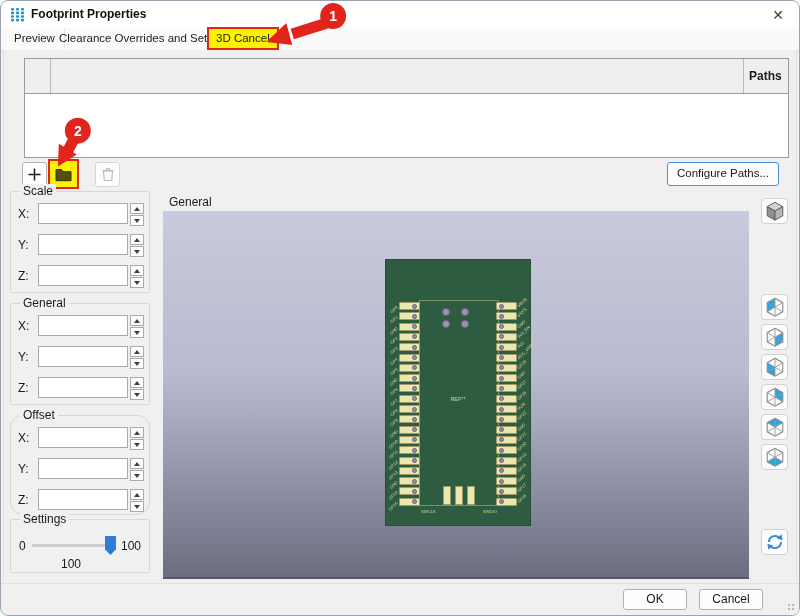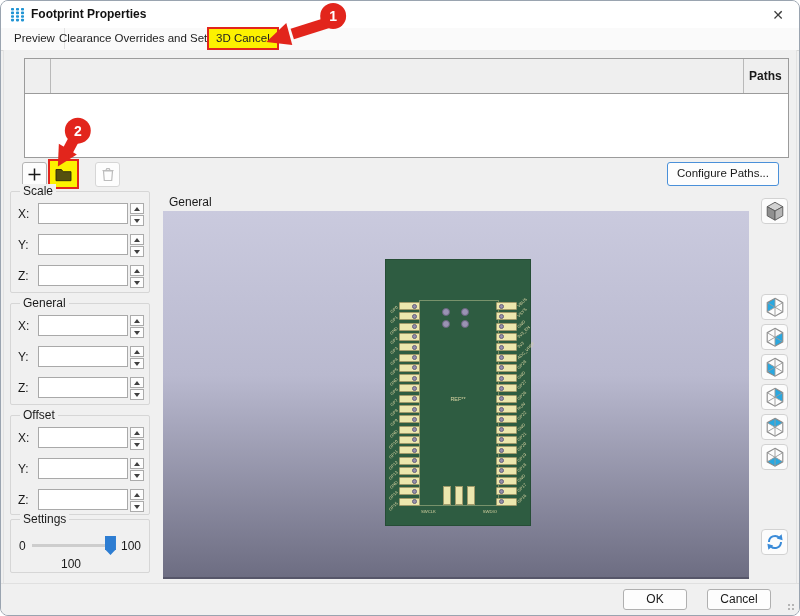--- a/index.html
+++ b/index.html
@@ -43,21 +43,21 @@
     border:2px solid #e2251c;box-sizing:border-box;display:flex;align-items:center;justify-content:center;}
   .btn-trash{left:91px;top:112px;border-color:#d6d6d6;}
   .btn-configure{position:absolute;right:17px;top:112px;height:22px;padding:0 9px;background:#fdfdfd;
     border:1px solid #4a90d9;border-radius:3px;font-size:11.5px;line-height:20px;}
 
   
   .group{position:absolute;left:6px;width:140px;border:1px solid #d6d6d6;border-radius:2px;box-sizing:border-box;}
   .glabel{position:absolute;top:-8px;left:9px;background:#f0f0f0;padding:0 3px;font-size:12px;}
   .g-scale{top:141px;height:102px;}
   .g-rotation{top:253px;height:102px;}
-  .g-offset{top:365px;height:100px;}
+  .g-offset{top:365px;height:100px;border-radius:13px;}
   .g-opacity{top:469px;height:54px;}
   .rows{padding-top:11px;}
   .srow{display:flex;height:23px;margin:0 5px 8px 7px;}
   .axis{width:20px;line-height:23px;font-size:12px;}
   .sinput{flex:1;min-width:0;height:21px;border:1px solid #a9a9a9;background:#fff;box-sizing:border-box;
     margin-right:2px;outline:none;font:inherit;}
   .spin{width:14px;display:flex;flex-direction:column;}
   .spin b{flex:1;border:1px solid #ababab;background:#fdfdfd;position:relative;box-sizing:border-box;}
   .spin b+b{margin-top:1px;}
   .spin b::after{content:"";position:absolute;left:50%;top:50%;margin-left:-3px;border-left:3px solid transparent;
@@ -95,21 +95,21 @@
 
   
   .vbtn{position:absolute;left:757px;width:27px;height:26px;background:#fcfcfc;border:1px solid #d2d2d2;
     border-radius:4px;box-sizing:border-box;display:flex;align-items:center;justify-content:center;}
 
   
   .btnbar{position:absolute;left:0;right:0;bottom:0;height:31px;background:#f0f0f0;border-top:1px solid #e0e0e0;}
   .dlg-btn{position:absolute;top:5px;width:64px;height:21px;background:#fdfdfd;border:1px solid #b0b0b0;
     border-radius:3px;text-align:center;line-height:19px;font-size:12px;box-sizing:border-box;}
   .btn-ok{right:112px;}
-  .btn-cancel{right:28px;text-align:center;}
+  .btn-cancel{right:36px;text-align:center;}
   .grip{position:absolute;right:3px;bottom:3px;width:8px;height:8px;
     background:radial-gradient(circle at 1px 1px,#b5b5b5 1px,transparent 1.2px);background-size:4px 4px;}
 
   
   .overlay{position:absolute;inset:0;pointer-events:none;z-index:40;}
 </style>
 </head>
 <body>
 
 <div class="dialog">

